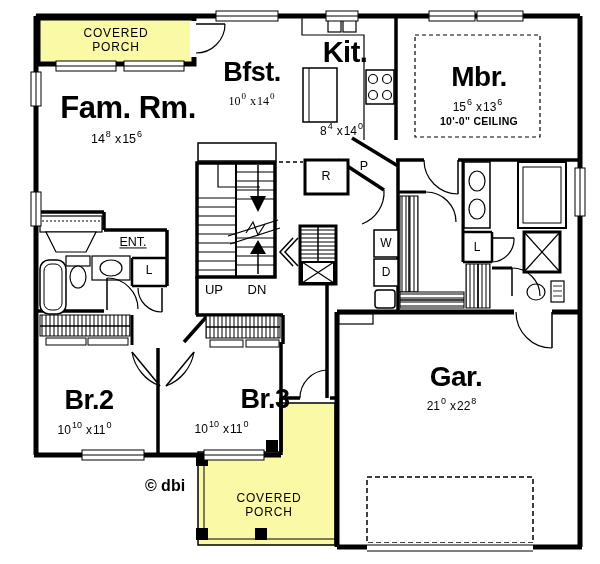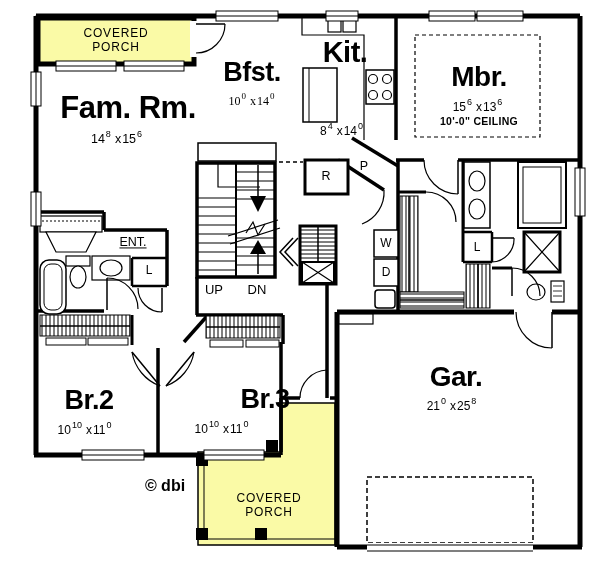--- a/index.html
+++ b/index.html
@@ -258,21 +258,21 @@
   <span class="dn">10</span><span class="ds">10</span><span class="dx">x</span><span class="dn">11</span><span class="ds">0</span>
 </div>
 
 <div class="lbl room-name" style="left:226px;top:399px;font-size:27px;margin-left:39px;">Br.3</div>
 <div class="lbl dim" style="left:223px;top:428px;font-size:12px;">
   <span class="dn">10</span><span class="ds">10</span><span class="dx">x</span><span class="dn">11</span><span class="ds">0</span>
 </div>
 
 <div class="lbl room-name" style="left:456px;top:377px;font-size:28px;">Gar.</div>
 <div class="lbl dim" style="left:453px;top:405px;font-size:12px;">
-  <span class="dn">21</span><span class="ds">0</span><span class="dx">x</span><span class="dn">25</span><span class="ds">8</span>
+  <span class="dn">21</span><span class="ds">0</span><span class="dx">x</span><span class="dn">22</span><span class="ds">8</span>
 </div>
 
 <div class="lbl porch-lbl" style="left:116px;top:41px;">
   <span style="display:block;">COVERED</span>
   <span style="display:block;">PORCH</span>
 </div>
 <div class="lbl porch-lbl" style="left:269px;top:506px;">
   <span style="display:block;">COVERED</span>
   <span style="display:block;">PORCH</span>
 </div>

